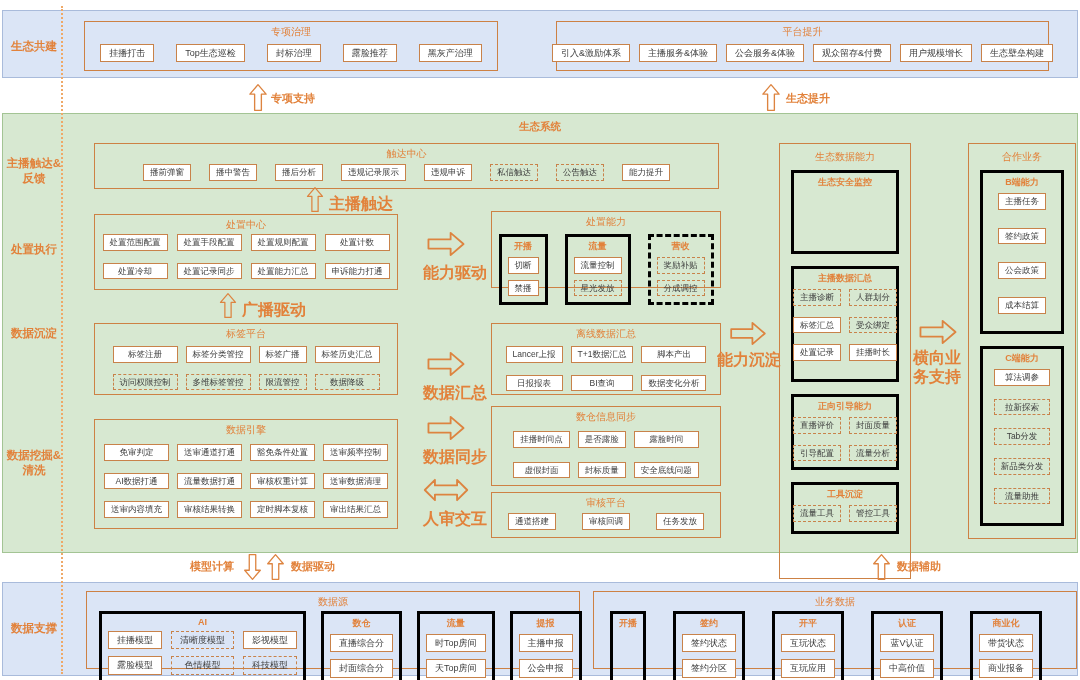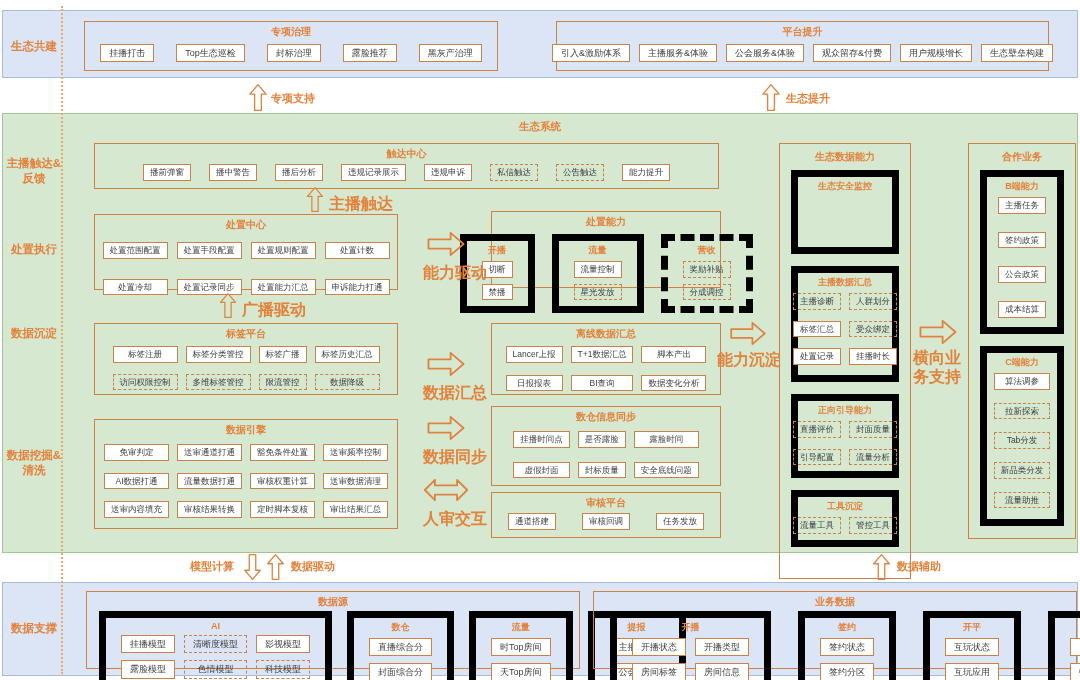--- a/index.html
+++ b/index.html
@@ -7,28 +7,28 @@
   body{font-family:"Liberation Sans","DejaVu Sans",sans-serif}
   .canvas{position:relative;width:1080px;height:680px;background:#fff;overflow:hidden}
   .dotline{position:absolute;left:61px;top:6px;height:668px;width:0;border-left:2px dotted #efa968;z-index:9}
   .band{position:absolute;left:2px;width:1076px;background:#dbe5f6;border:1px solid #a9bbdb}
   .band-top{top:10px;height:68px}
   .band-bottom{top:582px;height:94px}
   .green{position:absolute;left:2px;top:113px;width:1076px;height:440px;background:#d7e8d1;border:1px solid #a3c494}
   .side-label{position:absolute;left:0;width:62px;text-align:center;color:#e2823b;font-size:11.5px;font-weight:700;line-height:1.3;z-index:10}
   .big-title{position:absolute;left:0;right:0;text-align:center;color:#e2823b;font-size:10.5px;font-weight:700}
   .group{position:absolute;border:1px solid #cd8144}
-  .g-title{text-align:center;color:#e2823b;font-size:10px;font-weight:700;padding-top:3px}
+  .g-title{text-align:center;color:#e2823b;font-size:10px;font-weight:400;padding-top:3px}
   .chips{display:grid;grid-template-columns:repeat(var(--cols,1),max-content);justify-content:center;align-content:start;gap:11px 12px;margin-top:5px}
   .chip{font-size:8.5px;line-height:1.25;color:#3e3e3e;background:#fff;border:1px solid #c8824a;padding:2px 6px;white-space:nowrap;text-align:center}
   .chip.dashed{border-style:dashed;background:transparent}
   .band .chip{font-size:9px;padding:2.5px 8px}
   .subgroups{display:flex;justify-content:center;margin-top:5px}
   .subgroups.col{flex-direction:column;justify-content:flex-start;margin:6px 11px 0;gap:12px}
-  .subgroup{border:7px solid #000000;padding:2px 15px 6px}
+  .subgroup{border:3px solid #000000;padding:2px 6px 6px}
   .subgroup.dashed-border{border-style:dashed}
   .sg-title{text-align:center;color:#e2823b;font-size:9px;font-weight:700;margin-bottom:4px;padding-top:1px}
   .subgroup .chips{margin-top:0;gap:6px}
   .flow-label{position:absolute;color:#e2823b;font-weight:700;font-size:11px;line-height:1.2;z-index:5;white-space:nowrap}
   .flow-label.small{font-size:16px}
   .flow-label.wrap{white-space:normal;text-align:center}
   .arrow{position:absolute;fill:none;stroke:#dd8440;stroke-width:2;stroke-linejoin:round;z-index:5;overflow:visible}
   
   .eco-col .subgroup:nth-child(1){min-height:84px}
   .eco-col .subgroup:nth-child(2){min-height:116px}
@@ -112,21 +112,21 @@
           <div class="chip">能力提升</div>
         </div>
     </div>
     <svg class="arrow" style="left:303px;top:73px;width:18px;height:25px" viewBox="0 0 26 40">
         <use href="#ar-up"></use>
       </svg>
     <span class="flow-label small" style="left:326px;top:80px">主播触达</span>
 
     <div class="group" style="left:91px;top:100px;width:304px;height:76px">
       <div class="g-title">处置中心</div>
-      <div class="chips" style="--cols:4;gap:20px 9px;margin-top:10px">
+      <div class="chips" style="--cols:4;gap:12px 9px;margin-top:2px">
           <div class="chip">处置范围配置</div>
           <div class="chip">处置手段配置</div>
           <div class="chip">处置规则配置</div>
           <div class="chip">处置计数</div>
           <div class="chip">处置冷却</div>
           <div class="chip">处置记录同步</div>
           <div class="chip">处置能力汇总</div>
           <div class="chip">申诉能力打通</div>
         </div>
     </div>
@@ -367,26 +367,20 @@
             </div>
           </div>
         </div>
     </div>
 
     <div class="group" style="left:590px;top:8px;width:484px;height:78px">
       <div class="g-title">业务数据</div>
       <div class="subgroups" style="justify-content:flex-start;gap:27px;padding:0 16px;margin-top:2px">
           <div class="subgroup">
             <div class="sg-title">开播</div>
-            <div class="chips" style="--cols: 2;">
-              <div class="chip">开播状态</div>
-              <div class="chip">开播类型</div>
-              <div class="chip">房间标签</div>
-              <div class="chip">房间信息</div>
-            </div>
           </div>
           <div class="subgroup">
             <div class="sg-title">签约</div>
             <div class="chips" style="--cols: 1;">
               <div class="chip">签约状态</div>
               <div class="chip">签约分区</div>
             </div>
           </div>
           <div class="subgroup">
             <div class="sg-title">开平</div>

